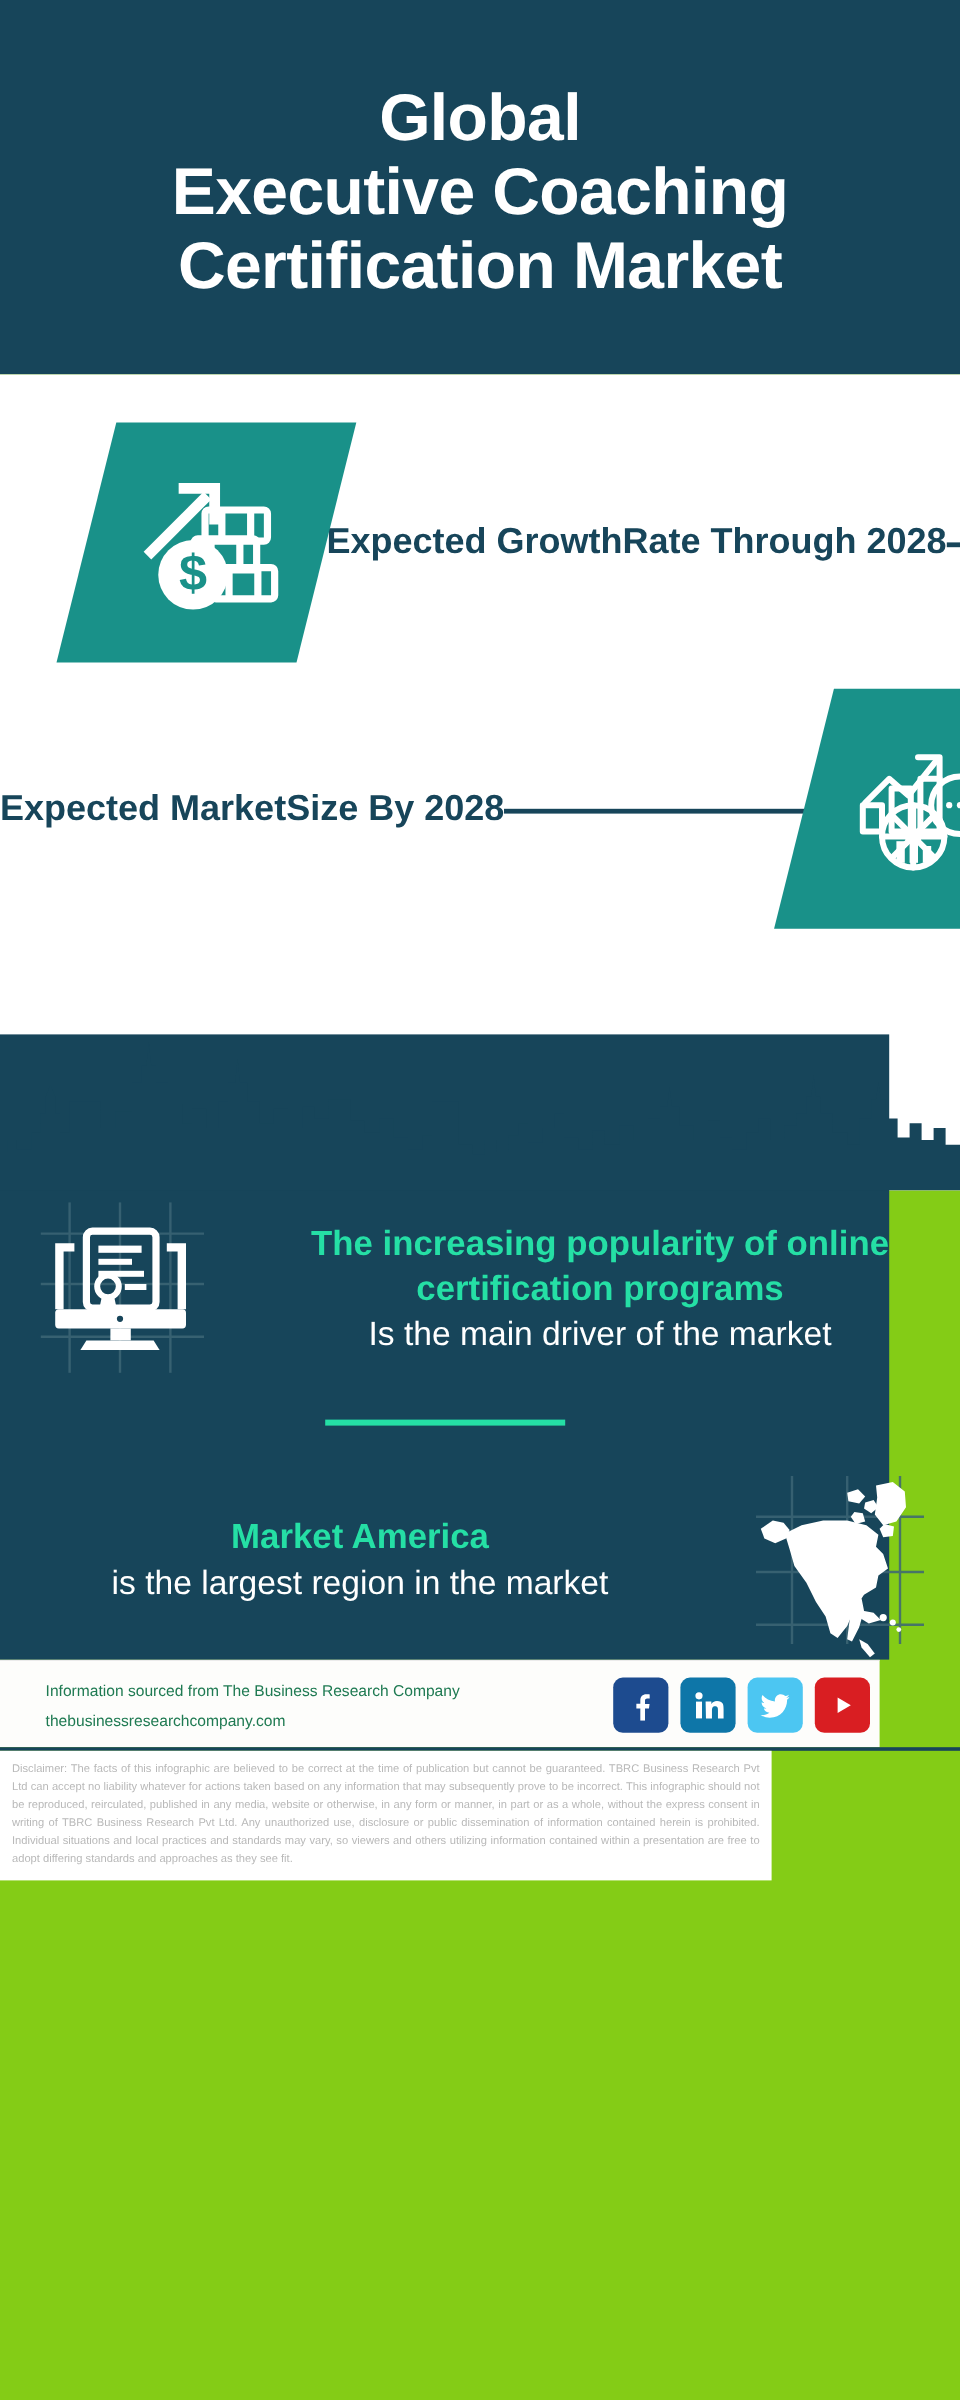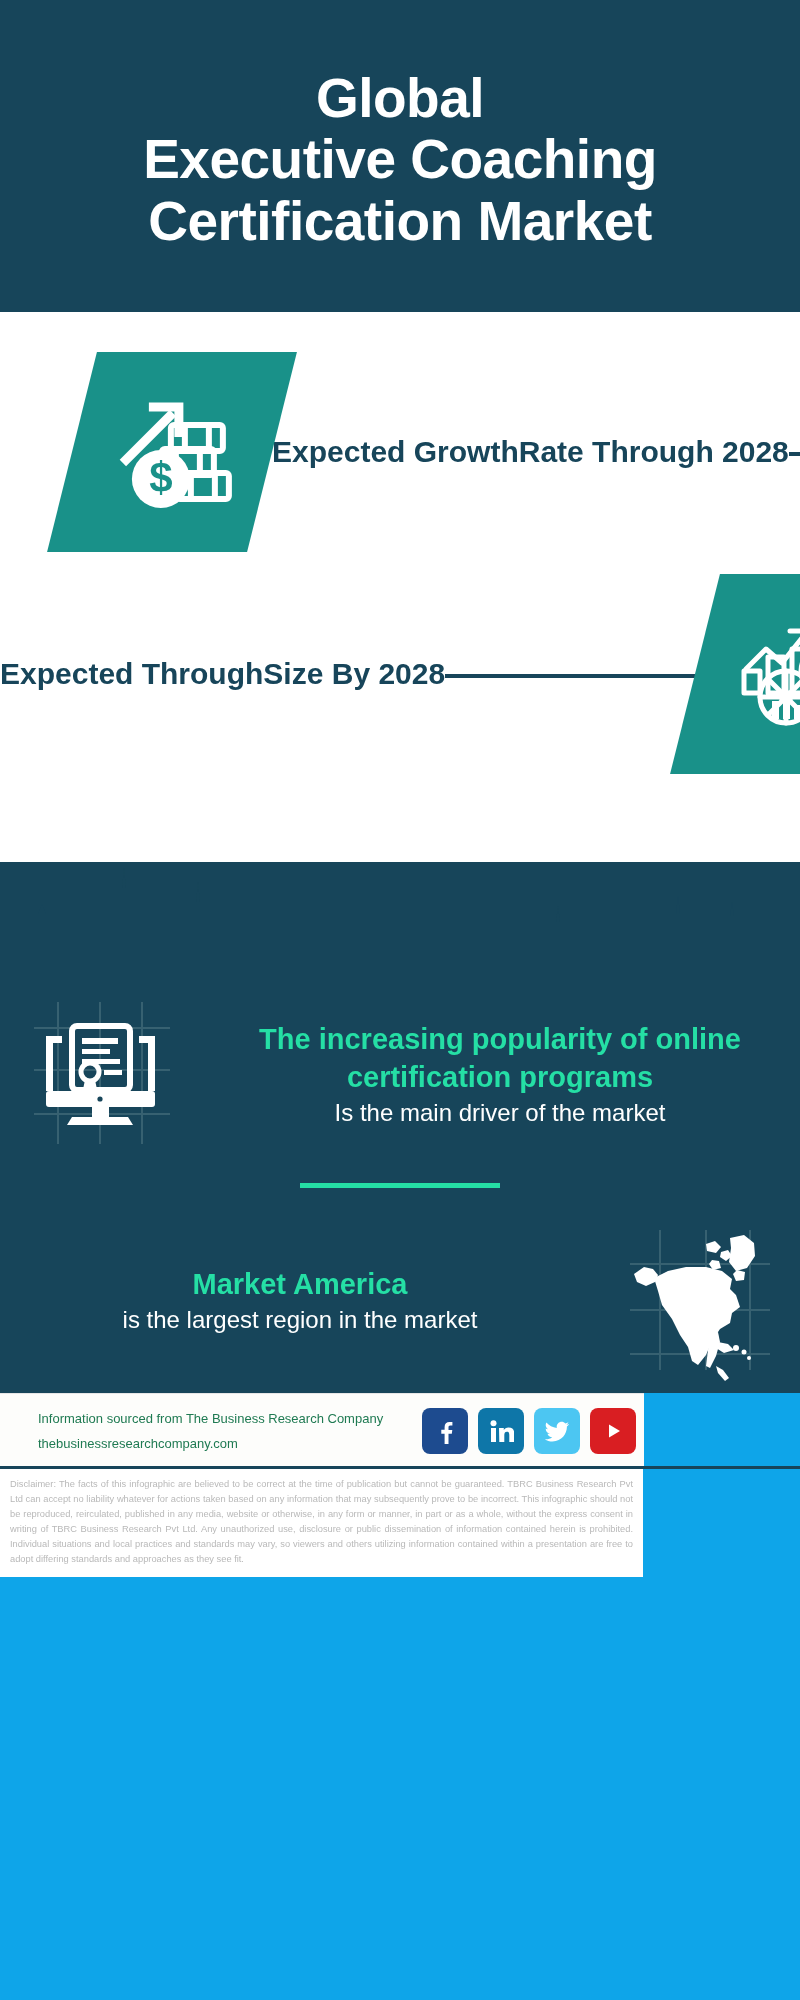--- a/index.html
+++ b/index.html
@@ -3,21 +3,21 @@
 <meta charset="utf-8">
 <style>
   * { margin:0; padding:0; box-sizing:border-box; }
   html, body { width:800px; height:2000px; }
   body {
     font-family: "Liberation Sans", sans-serif;
     background:#ffffff;
     position:relative;
     overflow:hidden;
   }
-  .page { width:800px; height:2000px; position:relative; background:#0ea5e9; }
+  .page { width:800px; height:2000px; position:relative; background:#84cc16; }
 
   
   .header {
     background:#17455a;
     width:800px;
     height:312px;
     display:flex;
     flex-direction:column;
     align-items:center;
     justify-content:center;
@@ -70,49 +70,48 @@
     text-align:center;
     white-space:nowrap;
   }
 
   .badge-left  { margin-left:72px; }
   .badge-right { margin-right:60px; }
 
   
   .dark-body {
     position:relative;
-    width:800px;
+    width:741px;
     background:#17455a;
-    padding-bottom:10px;
   }
   .skyline { display:block; width:800px; height:130px; margin-top:-130px; }
   .skyline-wrap { position:relative; width:800px; height:0; }
 
   .fact { display:flex; align-items:center; width:800px; }
   .fact-icon { flex:0 0 200px; display:flex; align-items:center; justify-content:center; }
   .fact-text { flex:1; display:flex; flex-direction:column; align-items:center; padding:0 26px; }
   .fact-highlight {
     color:#25dfa5;
     font-weight:bold;
     font-size:29px;
     line-height:1.3;
     text-align:center;
   }
   .fact-sub {
     color:#ffffff;
     font-weight:normal;
-    font-size:24px;
+    font-size:28px;
     line-height:1.3;
     text-align:center;
   }
   .green-rule { width:200px; height:5px; background:#25dfa5; margin:26px auto 30px auto; }
 
   
   .footer {
-    width:644px;
+    width:733px;
     background:#fdfdfb;
     display:flex;
     align-items:center;
     padding:14px 8px 12px 38px;
     border-top:1px solid #e6e6e6;
   }
   .footer-text { flex:1; display:flex; flex-direction:column; gap:5px; }
   .footer-line { color:#1f7a52; font-size:13px; line-height:1.5; }
   .socials { display:flex; gap:10px; align-items:center; }
   .social { width:46px; height:46px; border-radius:8px; display:flex; align-items:center; justify-content:center; }
@@ -173,21 +172,21 @@
       <div class="stat-text">
         <div class="stat-title">Expected Growth</div>
         <div class="stat-title">Rate Through 2028</div>
         <div class="rule"></div>
         <div class="stat-value">11.7%</div>
       </div>
     </div>
 
     <div class="stat-row stat-row-2">
       <div class="stat-text">
-        <div class="stat-title">Expected Through</div>
+        <div class="stat-title">Expected Market</div>
         <div class="stat-title">Size By 2028</div>
         <div class="rule"></div>
       </div>
       <div class="para-badge badge-right">
         <div class="para-inner">
           <svg width="130" height="130" viewBox="0 0 130 130">
             <g fill="none" stroke="#fff" stroke-width="5" stroke-linecap="round" stroke-linejoin="round">
 
               <polyline points="16,60 36,40 52,54 76,24"></polyline>
               <polyline points="60,22 78,22 78,40"></polyline>

